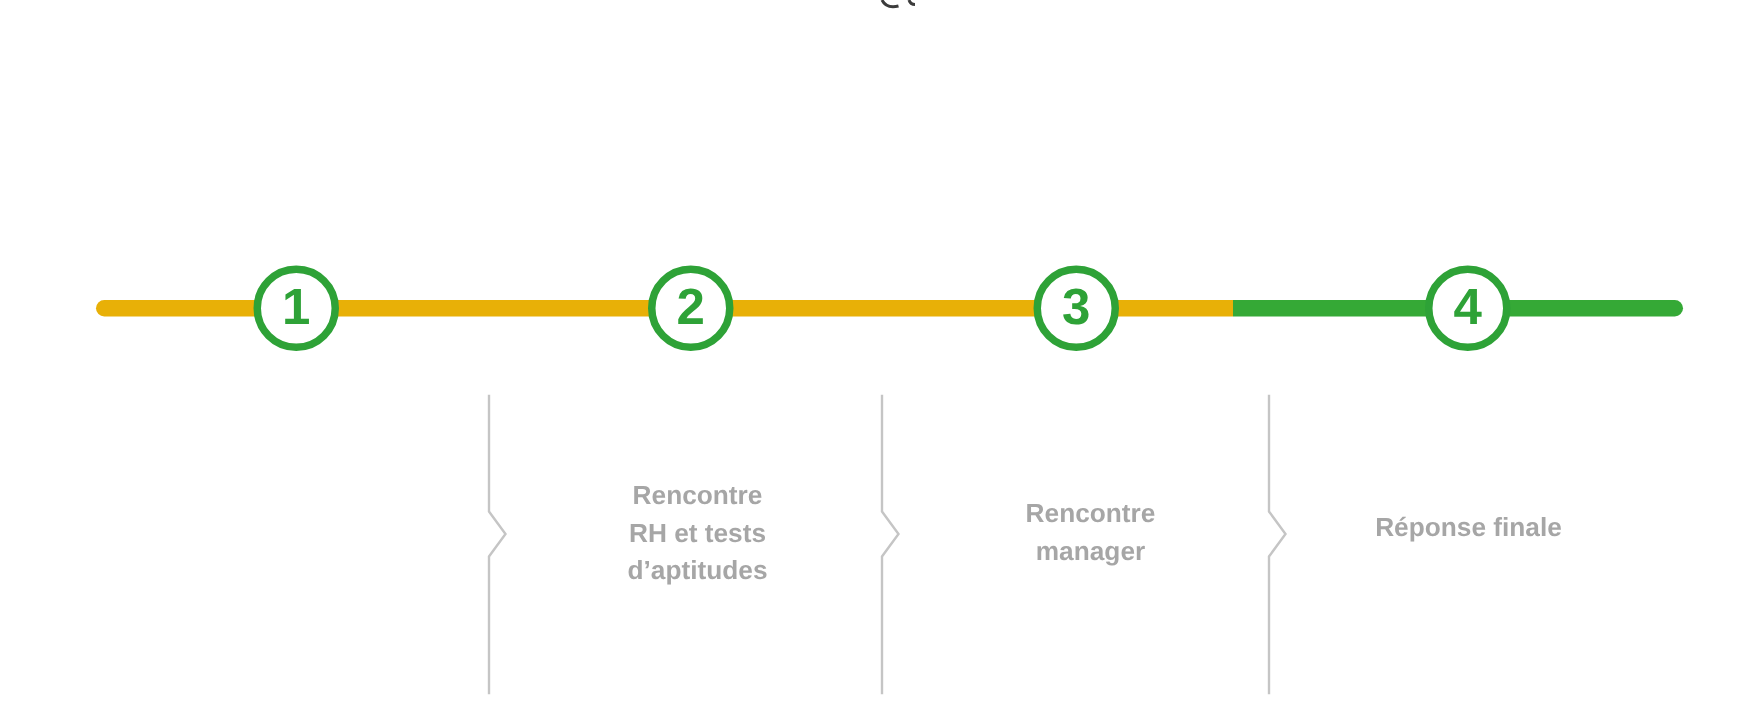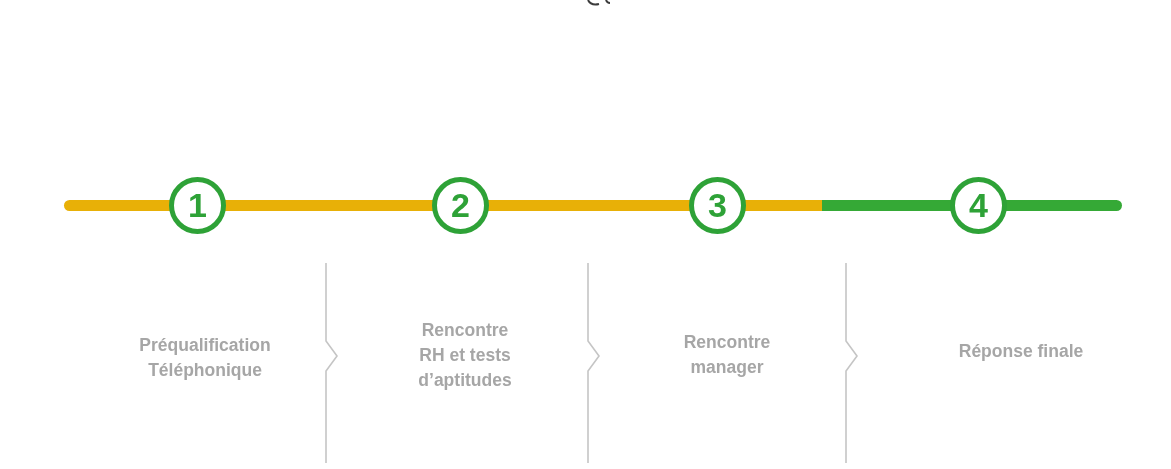--- a/index.html
+++ b/index.html
@@ -73,21 +73,21 @@
     text-align: center;
     color: var(--label-gray, #A6A6A6);
     font-weight: bold;
     font-size: 17.5px;
     line-height: 1.42;
     white-space: pre-line;
   }
   .label-1 { left: 90px;  top: 333px; }
   .label-2 { left: 350px; top: 318px; }
   .label-3 { left: 612px; top: 330px; }
-  .label-4 { left: 906px; top: 339px; text-align: center; }
+  .label-4 { left: 864px; top: 339px; text-align: center; }
   
   .top-fragment {
     position: absolute;
     left: 586px;
     top: 0;
   }
 </style>
 </head>
 <body>
 
@@ -117,22 +117,20 @@
   <svg class="divider divider-1" width="22" height="200" viewBox="0 0 22 200">
     <polyline points="4,0 4,78 15,93 4,108 4,200" fill="none" stroke="#C5C5C5" stroke-width="1.6"></polyline>
   </svg>
   <svg class="divider divider-2" width="22" height="200" viewBox="0 0 22 200">
     <polyline points="4,0 4,78 15,93 4,108 4,200" fill="none" stroke="#C5C5C5" stroke-width="1.6"></polyline>
   </svg>
   <svg class="divider divider-3" width="22" height="200" viewBox="0 0 22 200">
     <polyline points="4,0 4,78 15,93 4,108 4,200" fill="none" stroke="#C5C5C5" stroke-width="1.6"></polyline>
   </svg>
 
-  <div class="step-label label-1">Préqualification
-Téléphonique</div>
   <div class="step-label label-2">Rencontre
 RH et tests
 d’aptitudes</div>
   <div class="step-label label-3">Rencontre
 manager</div>
   <div class="step-label label-4">Réponse finale</div>
 
 </div>
 
 </body></html>

